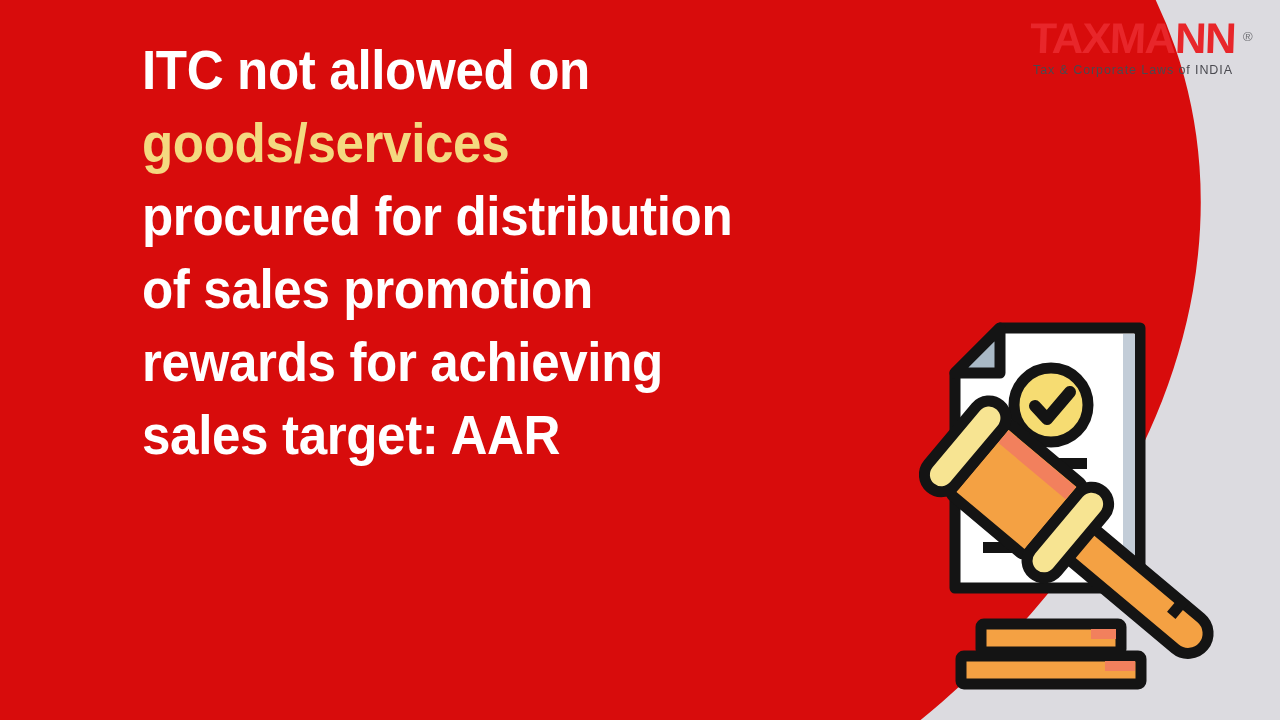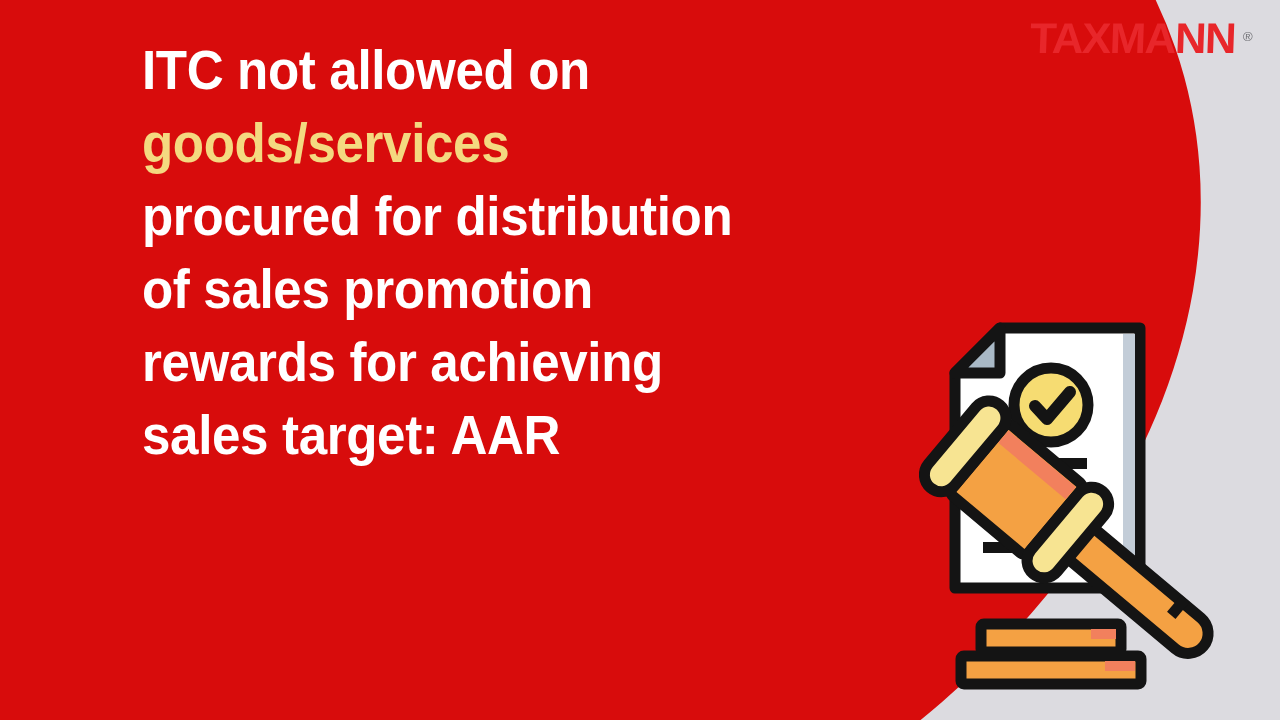--- a/index.html
+++ b/index.html
@@ -122,20 +122,21 @@
     <div class="line">of sales promotion</div>
     <div class="line">rewards for achieving</div>
     <div class="line">sales target: AAR</div>
   </div>
 
   <div class="logo">
     <div class="logo-word">
       <span>TAXMANN</span>
       <span class="logo-reg">®</span>
     </div>
+    <div class="logo-tagline">Tax &amp; Corporate Laws of INDIA</div>
   </div>
 
   <div class="illustration">
     <svg viewBox="0 0 370 390" xmlns="http://www.w3.org/2000/svg">
 
       <g>
         <path d="M60 55 L105 10 L245 10 L245 270 L60 270 Z" fill="#ffffff" stroke="#141414" stroke-width="11" stroke-linejoin="round"></path>
         <rect x="228" y="16" width="12" height="248" fill="#c3cdd8"></rect>
         <path d="M105 10 L105 55 L60 55 Z" fill="#a9b9c6" stroke="#141414" stroke-width="11" stroke-linejoin="round"></path>
       </g>

